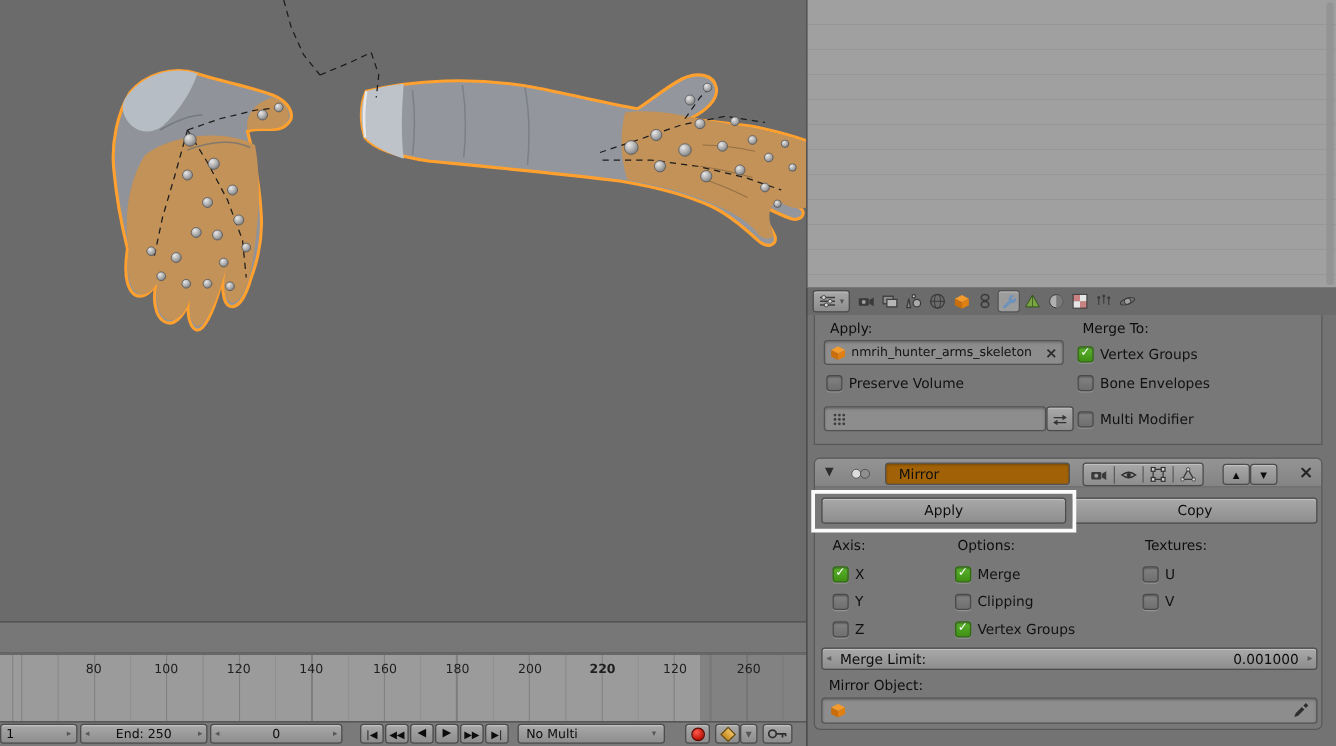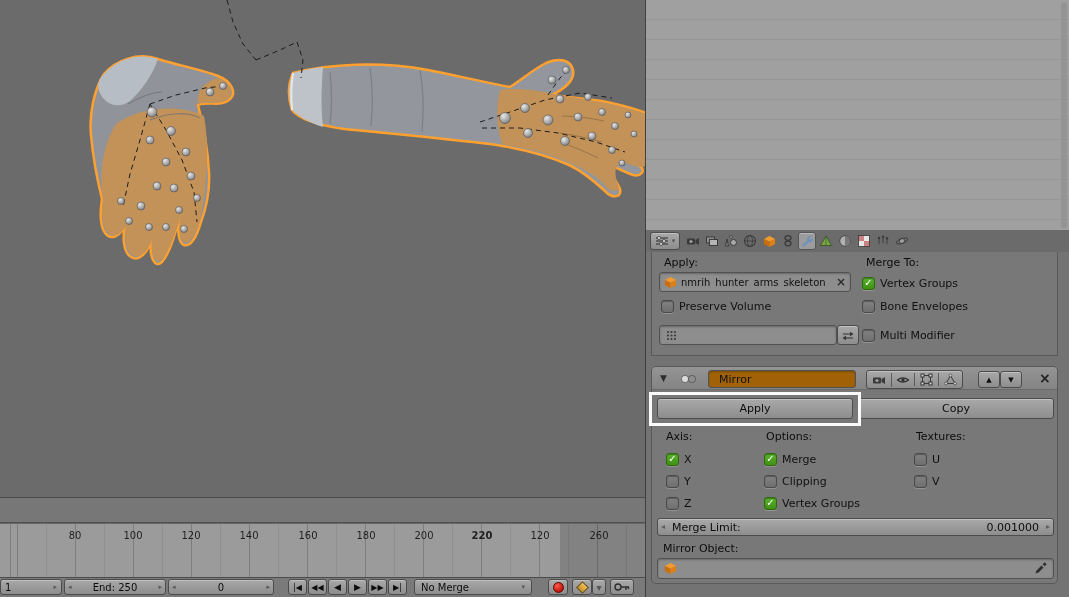--- a/index.html
+++ b/index.html
@@ -217,21 +217,21 @@
     <span>0</span>
     <span class="na glyph">▸</span>
   </div>
   <div class="btn tlb glyph" style="left:288px;width:19px;font-size:8px;">|◀</div>
   <div class="btn tlb glyph" style="left:308px;width:19px;font-size:8px;">◀◀</div>
   <div class="btn tlb glyph" style="left:328px;width:19px;font-size:9px;">◀</div>
   <div class="btn tlb glyph" style="left:348px;width:19px;font-size:9px;">▶</div>
   <div class="btn tlb glyph" style="left:368px;width:19px;font-size:8px;">▶▶</div>
   <div class="btn tlb glyph" style="left:388px;width:19px;font-size:8px;">▶|</div>
   <div class="btn tlb" style="left:414px;width:118px;justify-content:space-between;padding:0 6px;">
-    <span>No Merge</span>
+    <span>No Multi</span>
     <span class="na glyph">▾</span>
   </div>
   <div class="btn tlb" style="left:548px;width:20px;">
     <span class="record-dot"></span>
   </div>
   <div class="btn tlb" style="left:572px;width:20px;">
     <span class="key-diamond"></span>
   </div>
   <div class="btn tlb glyph na" style="left:592px;width:14px;">▾</div>
   <div class="btn tlb" style="left:610px;width:24px;">

